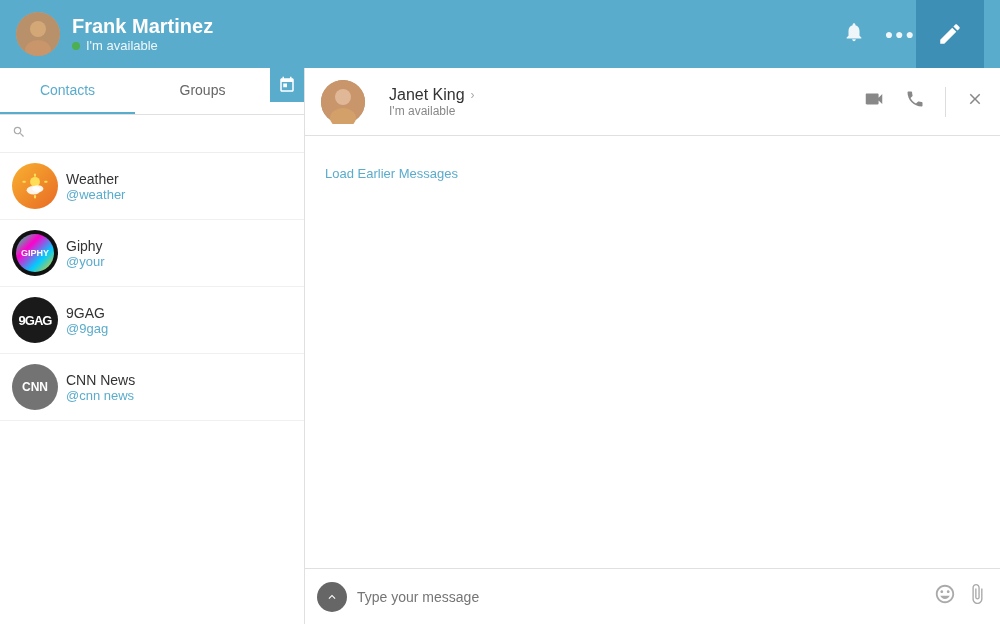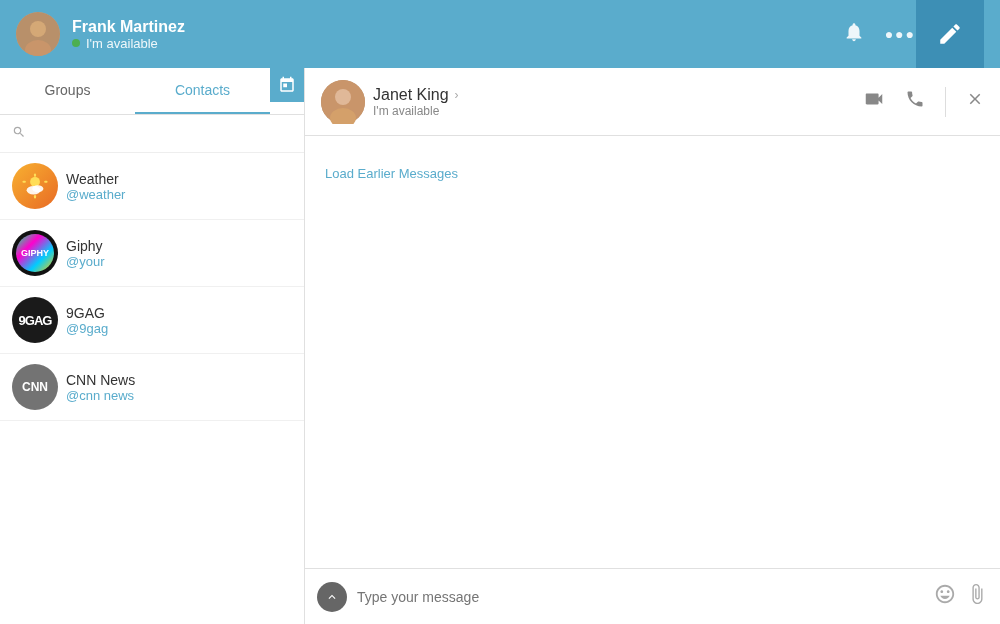--- a/index.html
+++ b/index.html
@@ -21,21 +21,21 @@
       flex-shrink: 0;
       display: flex; align-items: center; justify-content: center;
       font-size: 20px;
     }
     .top-header .user-info {
       margin-left: 12px;
       flex: 1;
     }
     .top-header .user-name {
       color: white;
-      font-size: 16px;
+      font-size: 20px;
       font-weight: 600;
     }
     .top-header .user-status {
       color: rgba(255,255,255,0.9);
       font-size: 13px;
       display: flex;
       align-items: center;
       gap: 6px;
     }
     .status-dot {
@@ -172,21 +172,21 @@
       display: flex;
       flex-direction: column;
       background: white;
     }
     .chat-header {
       height: 68px;
       border-bottom: 1px solid #e0e0e0;
       display: flex;
       align-items: center;
       padding: 0 16px;
-      gap: 8px;
+      gap: 24px;
     }
     .chat-contact-avatar {
       width: 44px; height: 44px; border-radius: 50%;
       background: #b8906a;
       flex-shrink: 0;
       display: flex; align-items: center; justify-content: center;
       font-size: 18px;
     }
     .chat-contact-info {
       flex: 1;
@@ -325,22 +325,22 @@
       <path d="M3 17.25V21h3.75L17.81 9.94l-3.75-3.75L3 17.25zM20.71 7.04c.39-.39.39-1.02 0-1.41l-2.34-2.34c-.39-.39-1.02-.39-1.41 0l-1.83 1.83 3.75 3.75 1.83-1.83z"></path>
     </svg>
   </div>
 </div>
 
 <div class="main-layout">
 
   <div class="sidebar">
 
     <div class="sidebar-tabs">
+      <div class="sidebar-tab active">Contacts</div>
       <div class="sidebar-tab">Groups</div>
-      <div class="sidebar-tab active">Contacts</div>
       <div class="sidebar-tab-icon">
         <svg width="18" height="18" viewBox="0 0 24 24" fill="white" xmlns="http://www.w3.org/2000/svg">
           <path d="M19 3h-1V1h-2v2H8V1H6v2H5c-1.11 0-2 .9-2 2v14c0 1.1.89 2 2 2h14c1.1 0 2-.9 2-2V5c0-1.1-.9-2-2-2zm0 16H5V8h14v11zM7 10h5v5H7z"></path>
         </svg>
       </div>
     </div>
 
     <div class="search-bar">
       <span class="search-icon-sm">
         <svg width="14" height="14" viewBox="0 0 24 24" fill="#aaa">

